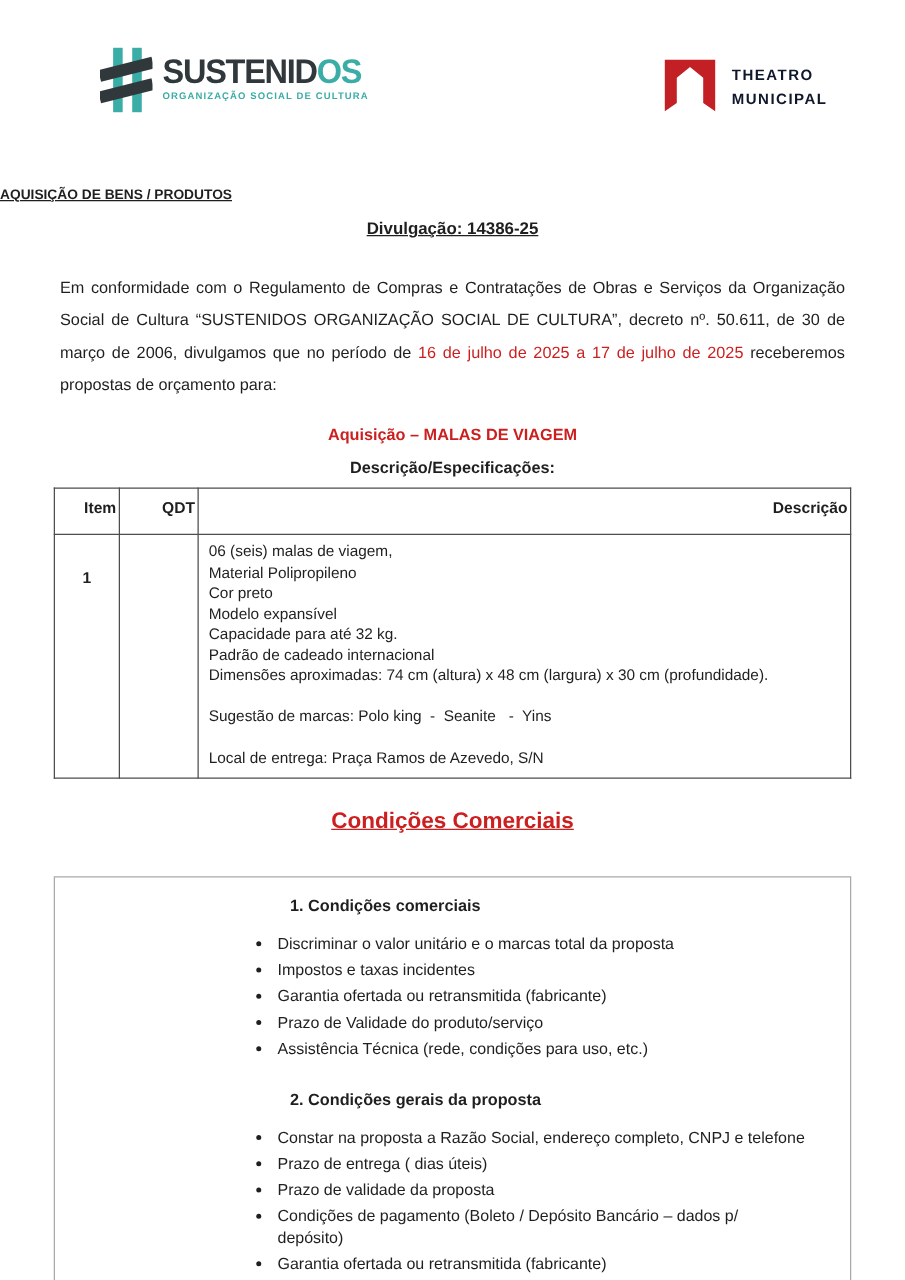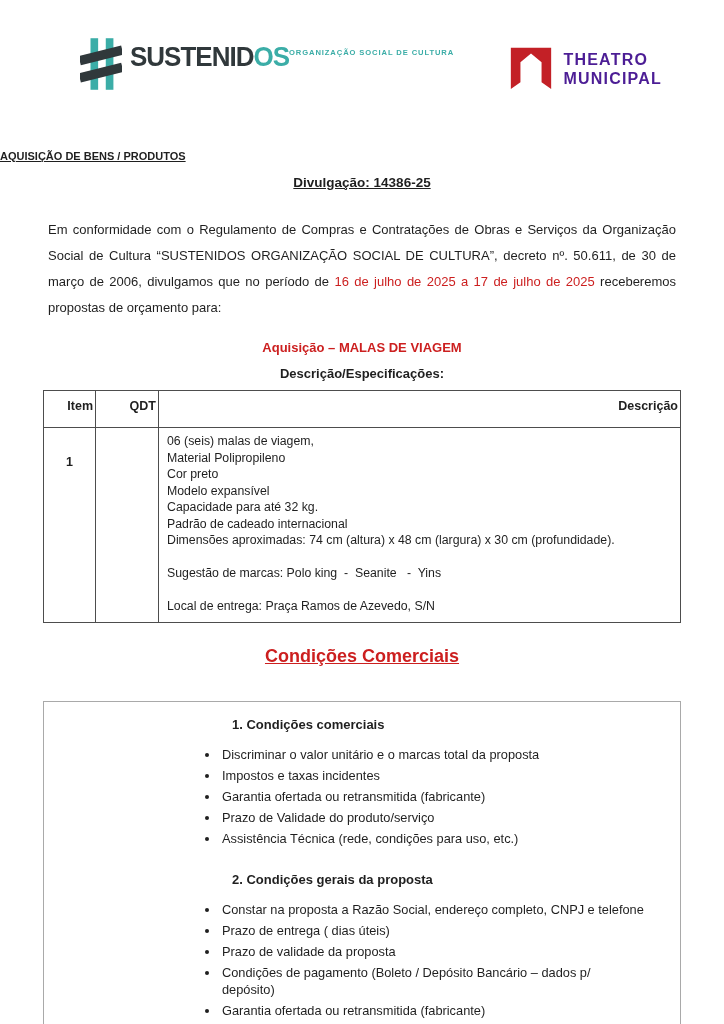--- a/index.html
+++ b/index.html
@@ -16,35 +16,35 @@
   
   .header{
     display:flex;
     justify-content:space-between;
     align-items:flex-start;
     padding:36px 62px 0 80px;
     height:68px;
   }
   .logo-sustenidos{display:flex;align-items:flex-start;gap:8px;}
   .logo-sustenidos svg{display:block;}
-  .logo-su-text{display:flex;flex-direction:row;justify-content:center;padding-top:9px;}
+  .logo-su-text{display:flex;flex-direction:column;justify-content:center;padding-top:9px;}
   .logo-word{
     font-weight:bold;font-size:26px;line-height:24px;letter-spacing:-1px;
     color:var(--logo-dark);
     transform:scaleY(1.05);
   }
   .logo-word .teal{color:var(--logo-teal);}
   .logo-tagline{
     font-weight:bold;font-size:7.6px;letter-spacing:0.9px;
     color:var(--logo-teal);margin-top:3px;
   }
   .logo-theatro{display:flex;align-items:center;gap:9px;padding-top:7px;}
   .theatro-text{
-    font-weight:bold;font-size:16px;line-height:19px;letter-spacing:1.2px;
-    color:#4c1d95;
+    font-weight:bold;font-size:12px;line-height:19px;letter-spacing:1.2px;
+    color:#0f172a;
   }
   
   .doc-title{
     margin:46px 0 0 0;text-align:left;
     font-size:11px;font-weight:bold;text-decoration:underline;
   }
   .doc-subtitle{
     margin:13px 0 0 0;text-align:center;
     font-size:13.5px;font-weight:bold;text-decoration:underline;
   }

